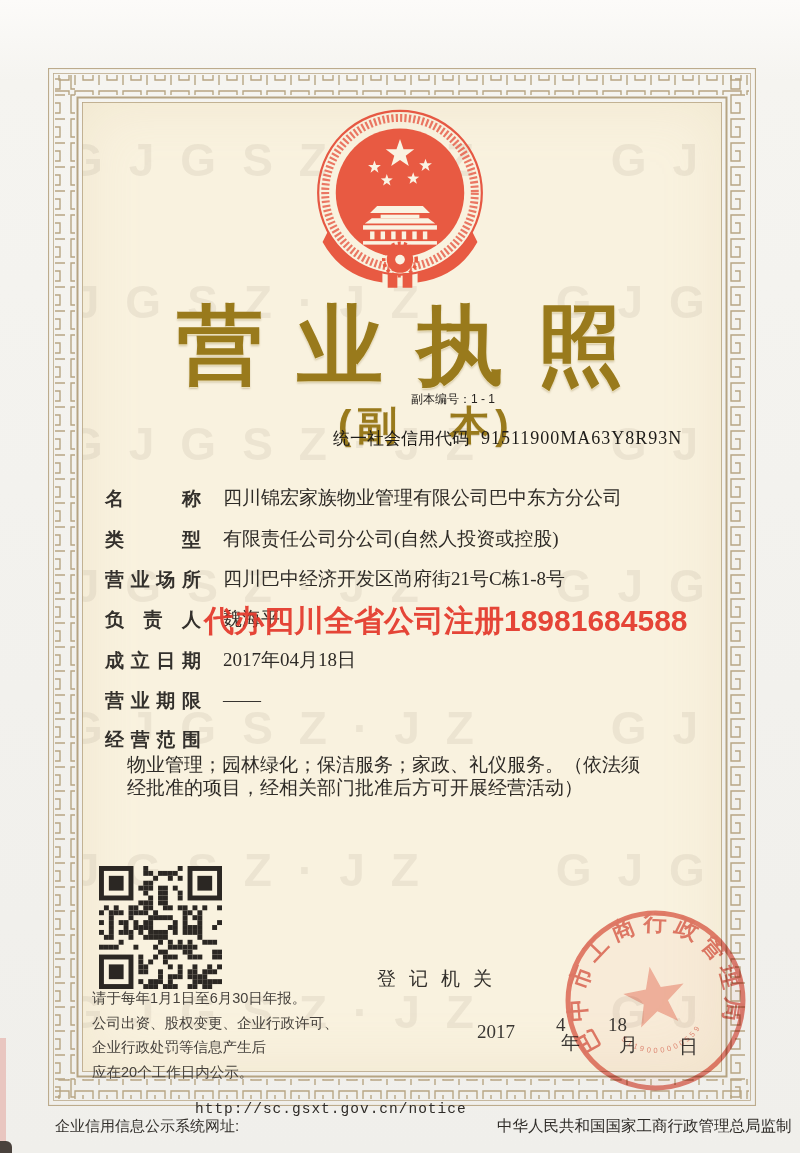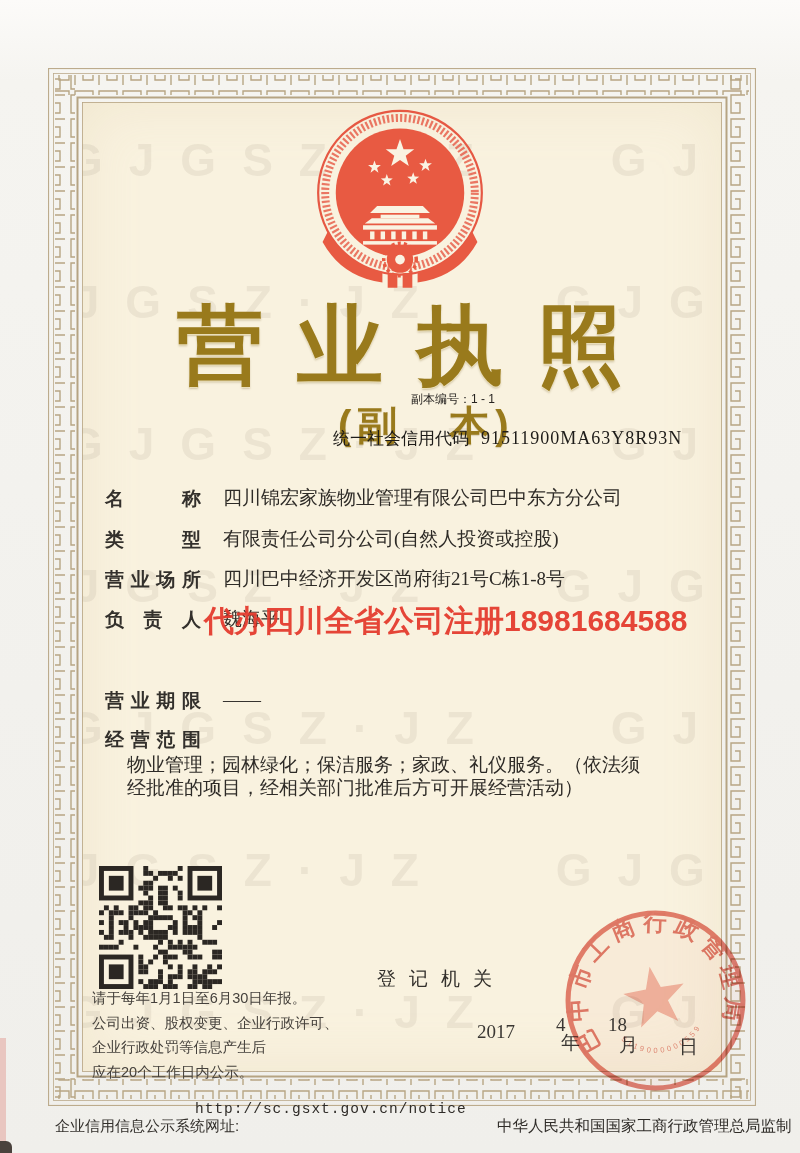--- a/index.html
+++ b/index.html
@@ -136,20 +136,23 @@
     <span class="flabel">名称</span><span class="fvalue">四川锦宏家族物业管理有限公司巴中东方分公司</span>
   </div>
   <div class="frow" style="top:527px">
     <span class="flabel">类型</span><span class="fvalue">有限责任公司分公司(自然人投资或控股)</span>
   </div>
   <div class="frow" style="top:567px">
     <span class="flabel">营业场所</span><span class="fvalue">四川巴中经济开发区尚府街21号C栋1-8号</span>
   </div>
   <div class="frow" style="top:607px">
     <span class="flabel">负责人</span><span class="fvalue">魏海平</span>
+  </div>
+  <div class="frow" style="top:648px">
+    <span class="flabel">成立日期</span><span class="fvalue">2017年04月18日</span>
   </div>
   <div class="frow" style="top:688px">
     <span class="flabel">营业期限</span><span class="fvalue">——</span>
   </div>
   <div class="frow" style="top:727px">
     <span class="flabel">经营范围</span><span class="fvalue" style="width:520px">物业管理；园林绿化；保洁服务；家政、礼仪服务。（依法须经批准的项目，经相关部门批准后方可开展经营活动）</span>
   </div>
 
   <div class="abs red-ad">代办四川全省公司注册18981684588</div>
 

